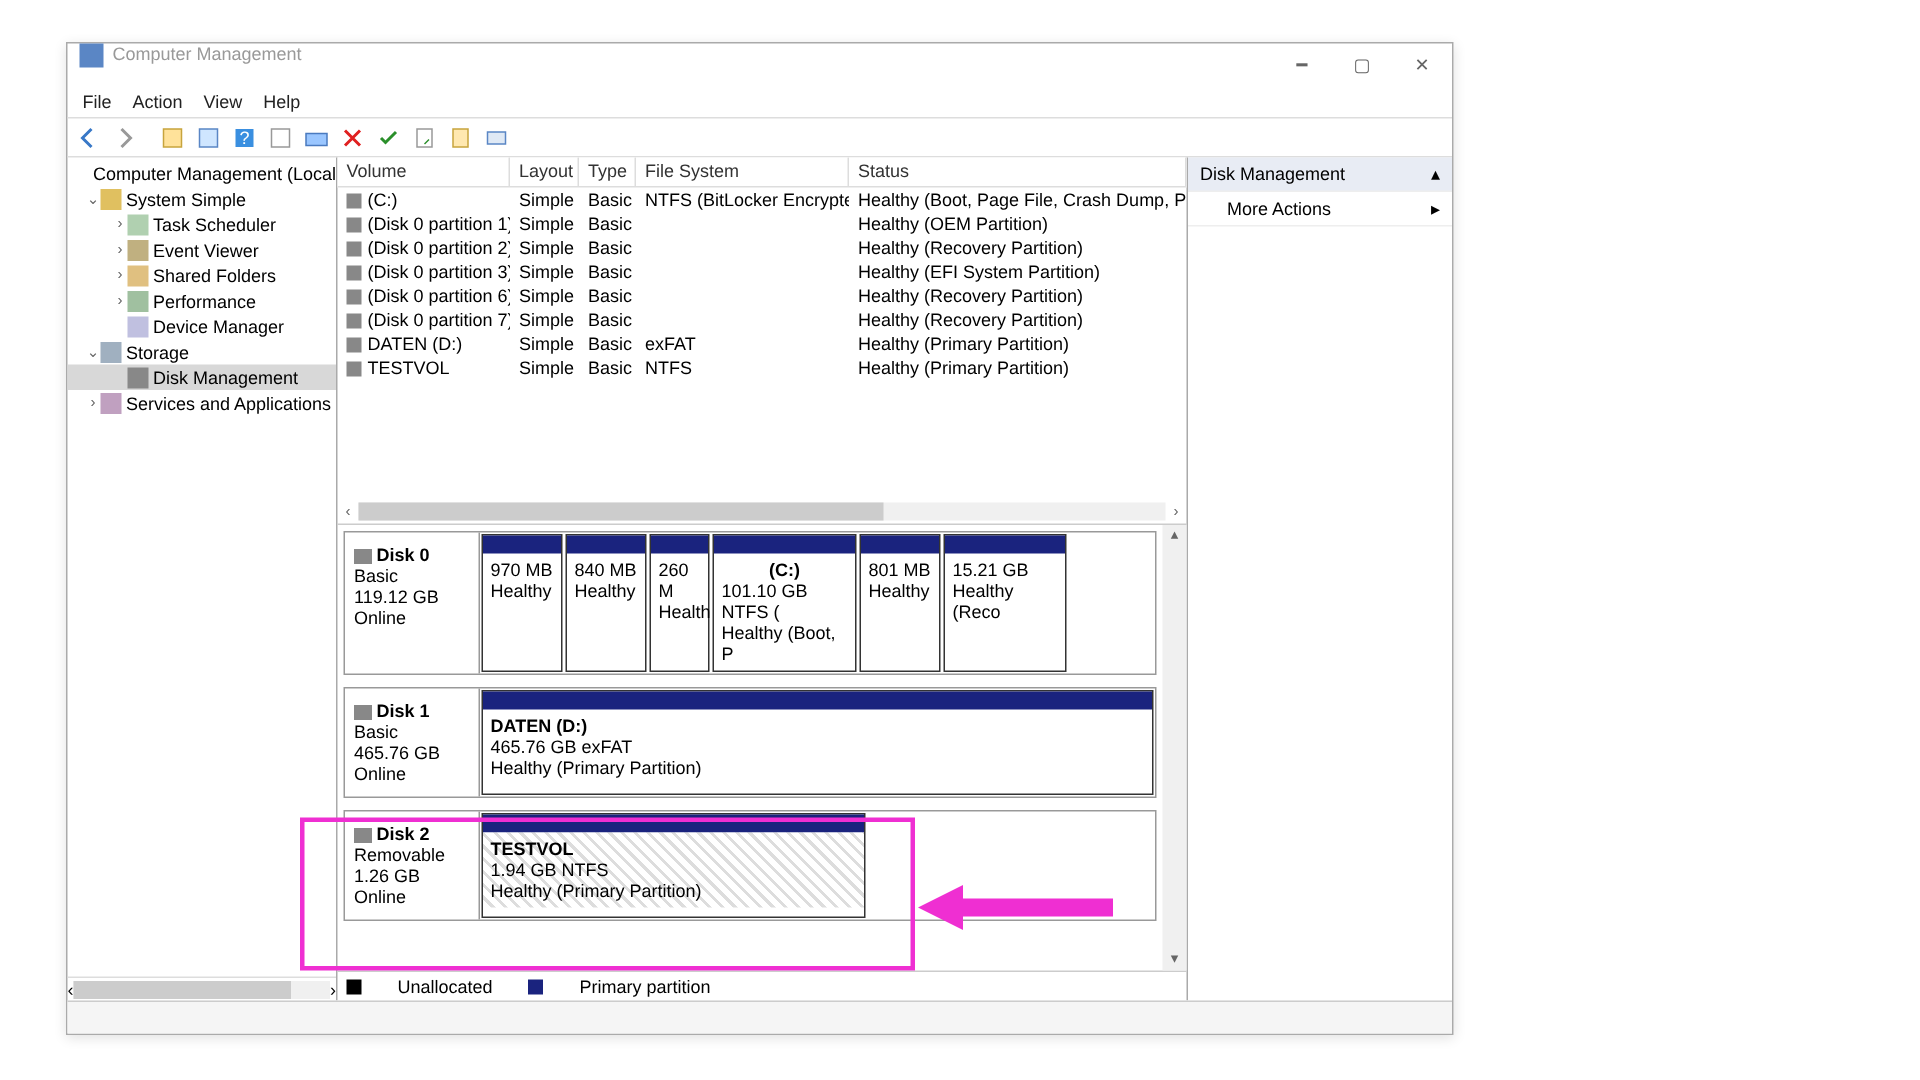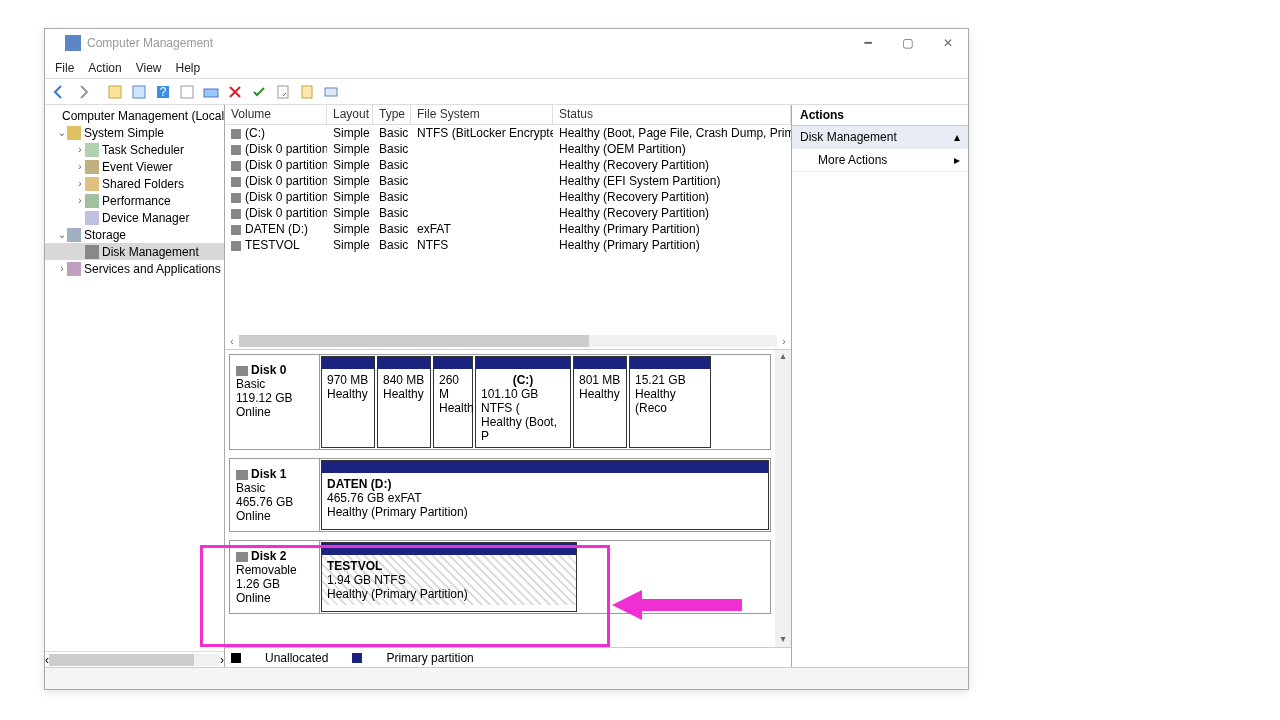--- a/index.html
+++ b/index.html
@@ -1,18 +1,18 @@
 <!DOCTYPE html>
 <html><head>
 <meta charset="utf-8">
 <style>
 * { margin: 0; padding: 0; box-sizing: border-box; font-family: "Segoe UI", Tahoma, sans-serif; font-size: 12px; }
 body { background: #fff; width: 1280px; height: 720px; position: relative; overflow: hidden; }
 .window { position: absolute; left: 44px; top: 28px; width: 925px; height: 662px; border: 1px solid #aaa; background: #fff; display: flex; flex-direction: column; box-shadow: 0 2px 8px rgba(0,0,0,0.12);}
-.titlebar { height: 28px; display: flex; align-items: center; padding-left: 20px; color: #999; }
+.titlebar { height: 28px; display: flex; align-items: flex-start; padding-left: 8px; color: #999; }
 .titlebar .icon { width: 16px; height: 16px; background: #5a86c5; margin-right: 6px; display:inline-block; }
 .titlebar .title { flex: 1; }
 .titlebar .wbtn { width: 40px; height: 28px; display: flex; align-items: center; justify-content: center; color: #666; }
 .menubar { height: 22px; display: flex; align-items: center; gap: 14px; padding-left: 10px; border-bottom: 1px solid #ddd; }
 .menubar span { color: #222; cursor: default; }
 .toolbar { height: 26px; display: flex; align-items: center; gap: 4px; padding-left: 4px; border-bottom: 1px solid #ddd; }
 .tbtn { width: 20px; height: 20px; display:flex; align-items:center; justify-content:center; }
 .tbtn svg { width:16px; height:16px; }
 .main { flex: 1; display: flex; min-height: 0; }
 .tree { width: 180px; border-right: 1px solid #aaa; padding-top: 2px; overflow: hidden; }
@@ -21,21 +21,21 @@
 .tree-row .ticon { width: 14px; height: 14px; margin-right: 3px; display:inline-block; }
 .tree-row.selected { background: #d8d8d8; }
 .indent1 { padding-left: 12px; }
 .indent2 { padding-left: 30px; }
 .middle { flex: 1; display: flex; flex-direction: column; border-right: 1px solid #aaa; min-width:0;}
 .vol-table { border-bottom: 1px solid #ccc; }
 .vol-header { display:flex; background:#fff; border-bottom:1px solid #ddd; height:20px; }
 .vol-header div { border-right:1px solid #ddd; padding:2px 6px; color:#333; }
 .vol-row { display:flex; height:16px; align-items:center; }
 .vol-row div { padding:0 6px; white-space:nowrap; overflow:hidden; }
-.c-vol{width:102px} .c-lay{width:46px} .c-typ{width:38px} .c-fs{width:142px} .c-sta{flex:1}
+.c-vol{width:115px} .c-lay{width:46px} .c-typ{width:38px} .c-fs{width:142px} .c-sta{flex:1}
 .vol-row .vicon { width:10px;height:10px;background:#888;margin-right:4px;display:inline-block;vertical-align:middle;}
 .hscroll { height:16px; display:flex; align-items:center; }
 .hscroll .left,.hscroll .right{width:14px;text-align:center;color:#666;font-size:10px;}
 .hscroll .track{flex:1;height:12px;background:#f0f0f0;position:relative;}
 .hscroll .thumb{position:absolute;left:0;width:65%;height:100%;background:#ccc;}
 .disk-area { flex:1; display:flex; min-height:0;}
 .disk-list { flex:1; overflow:hidden; padding:4px;}
 .disk-box { border:1px solid #999; margin-bottom:8px; display:flex; background:#fff;}
 .disk-label { width:90px; padding:8px 6px; border-right:1px solid #999; }
 .disk-label .dname{font-weight:bold;}
@@ -387,21 +387,20 @@
 
       <div class="legend">
         <span class="sw" style="background:#000"></span>
         <span>Unallocated</span>
         <span class="sw" style="background:#1a237e"></span>
         <span>Primary partition</span>
       </div>
     </div>
 
     <div class="actions">
-      <div class="ahdr">Actions</div>
       <div class="arow sel">
           <span>Disk Management</span>
           <span>▴</span>
         </div>
       <div class="arow">
           <span style="padding-left:18px">More Actions</span>
           <span>▸</span>
         </div>
     </div>
   </div>

